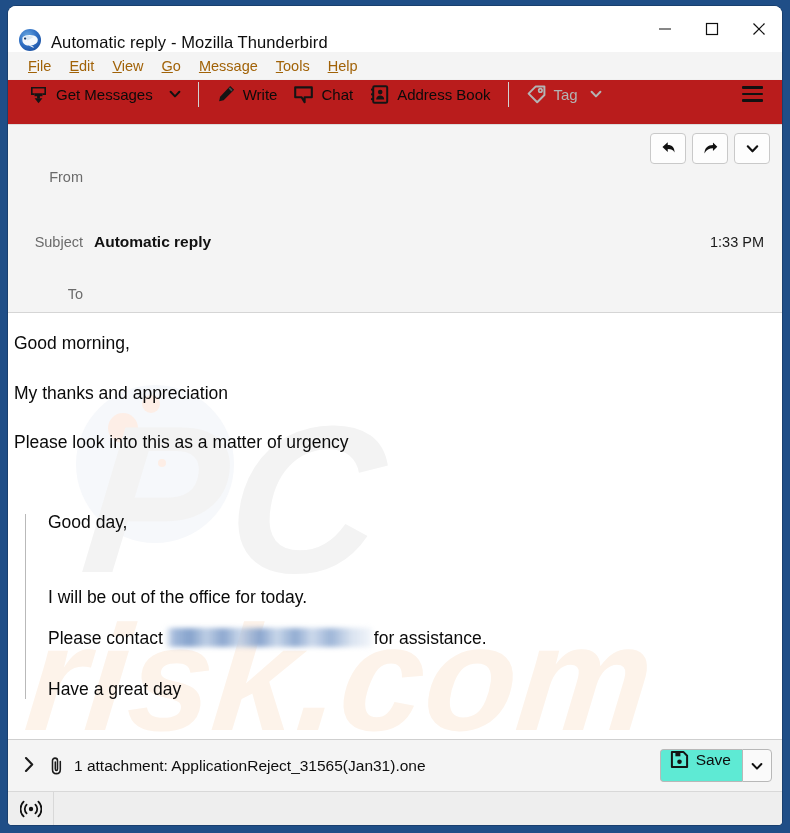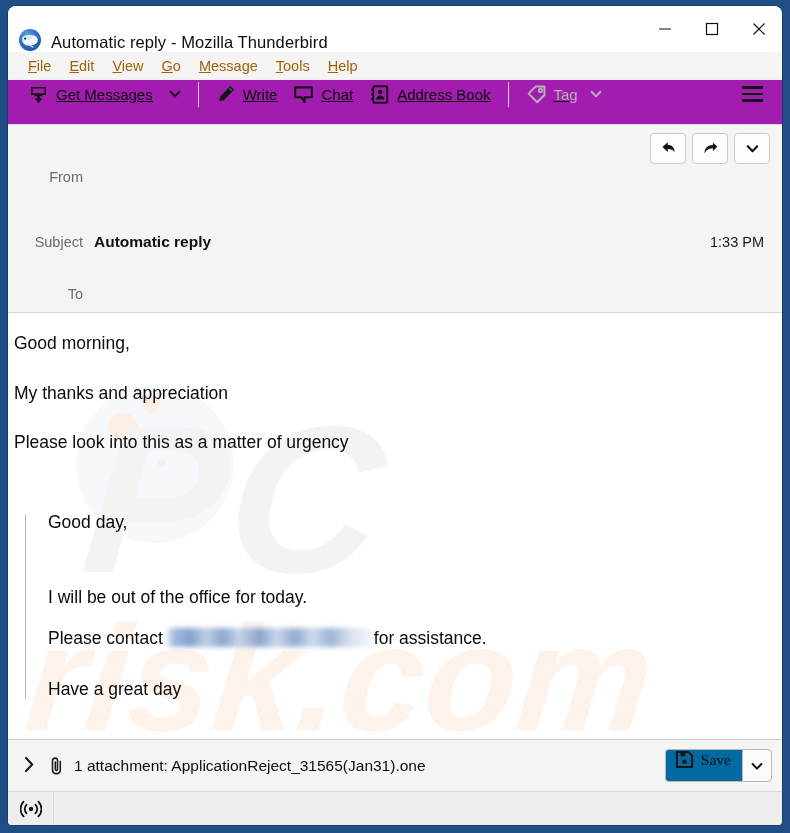--- a/index.html
+++ b/index.html
@@ -84,27 +84,26 @@
     color: #a16207;
     padding: 2px 9px 2px 9px;
     cursor: default;
     white-space: nowrap;
   }
   .menu-item u { text-decoration: underline; text-underline-offset: 1px; }
 
   
   .toolbar {
     height: 45px;
-    background: #a21caf;
+    background: #b91c1c;
     display: flex;
     align-items: center;
     padding: 0 10px 16px 12px;
     flex: 0 0 auto;
     border-bottom: 1px solid #dcdcdc;
-    text-decoration: underline;
   }
   .tbar-btn {
     display: flex;
     align-items: center;
     gap: 7px;
     padding: 5px 8px;
     border-radius: 3px;
     cursor: default;
     white-space: nowrap;
     font-size: 15px;
@@ -315,28 +314,27 @@
   .attach-text {
     font-size: 15.5px;
     color: #0d0d0d;
     white-space: nowrap;
   }
   .attach-right { margin-left: auto; display: flex; }
   .save-btn {
     display: flex; align-items: center; gap: 7px;
     height: 33px;
     padding: 0 11px 12px 9px;
-    background: #0369a1;
+    background: #5eead4;
     border: 1px solid #b8b8b8;
     border-right: none;
     border-radius: 4px 0 0 4px;
     font-size: 15.5px;
     color: #0d0d0d;
     cursor: default;
-    font-family: Liberation Serif, serif;
   }
   .save-caret {
     width: 30px; height: 33px;
     background: #fafafa;
     border: 1px solid #b8b8b8;
     border-radius: 0 4px 4px 0;
     display: flex; align-items: center; justify-content: center;
     cursor: default;
   }
 

